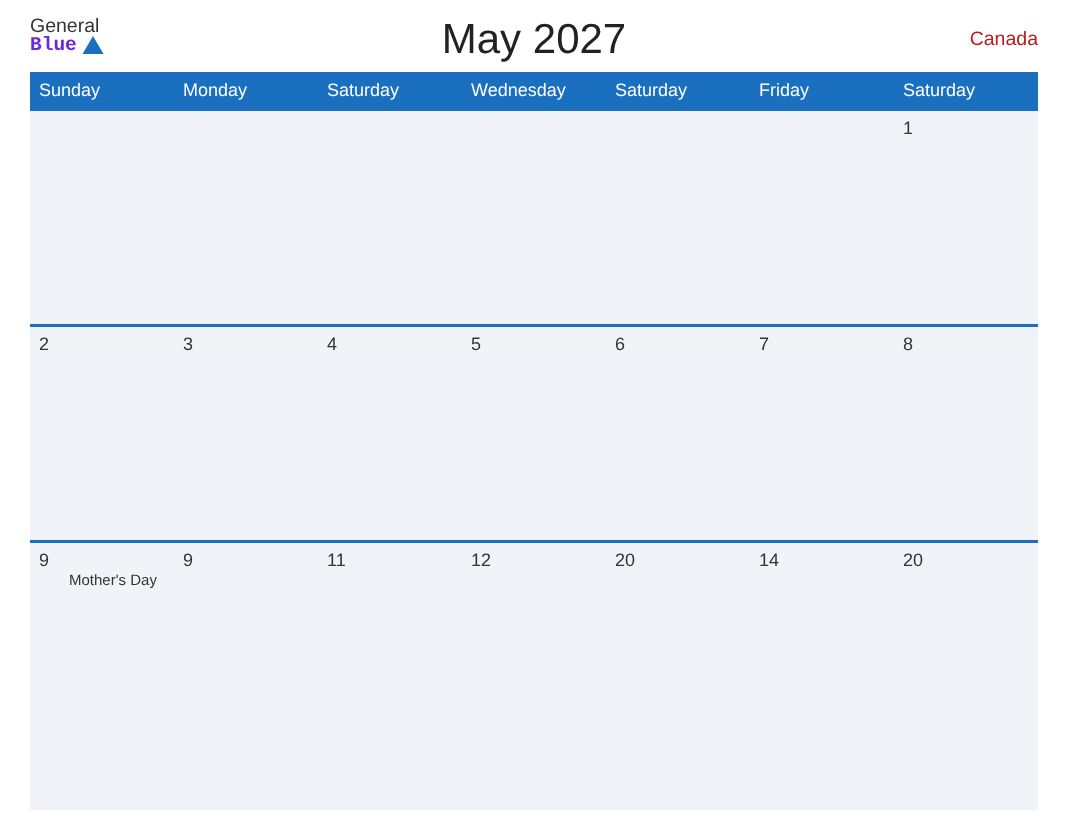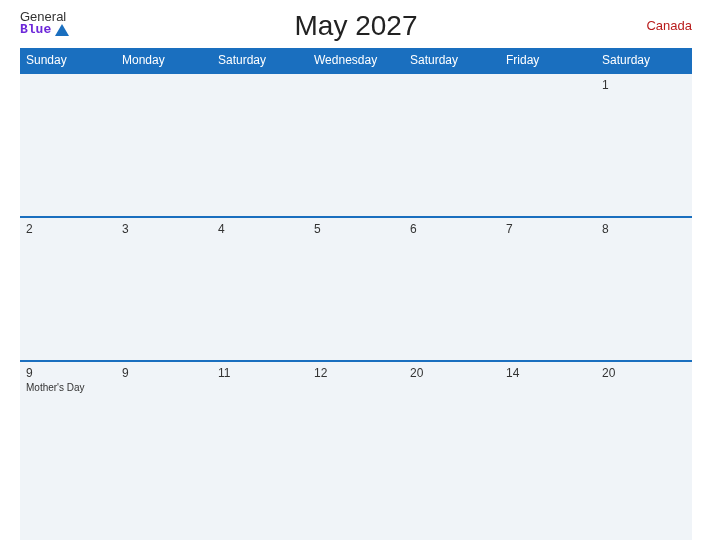--- a/index.html
+++ b/index.html
@@ -104,20 +104,21 @@
       font-size: 12px;
       color: #333;
       display: block;
       margin-bottom: 2px;
     }
 
     .holiday {
       font-size: 10px;
       color: #333;
       display: block;
+      margin-left: 20px;
     }
   </style>
 </head>
 <body>
 
 <div class="header">
   <div class="logo">
     <span class="logo-general">General</span>
     <span class="logo-blue">
       <span>Blue</span>

